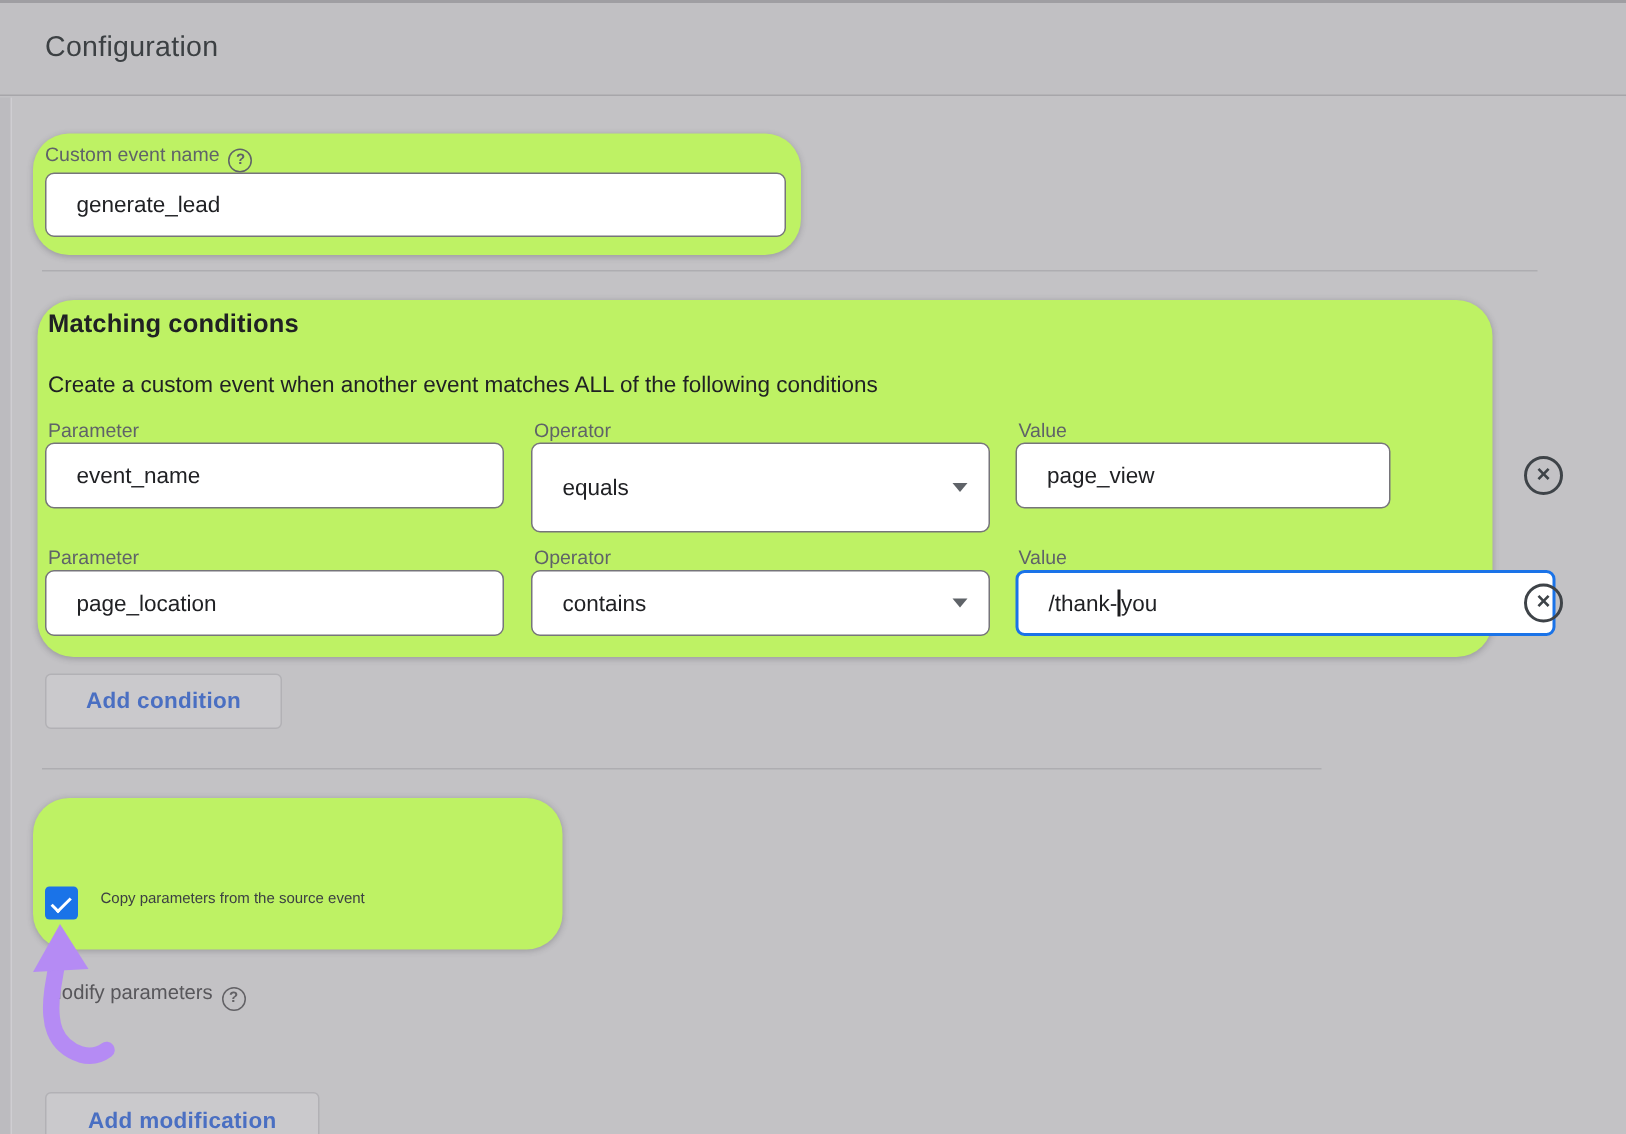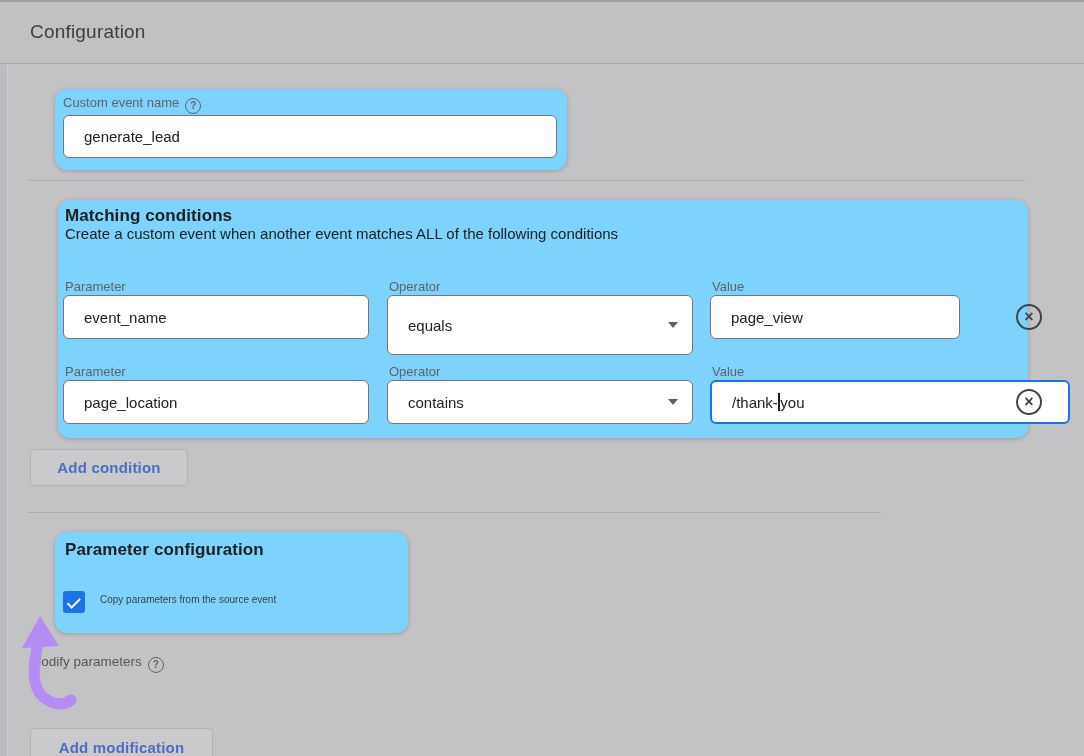--- a/index.html
+++ b/index.html
@@ -5,21 +5,21 @@
   html,body{margin:0;padding:0;background:#8e8d91;}
   .canvas{
     position:relative;width:1084px;height:756px;overflow:hidden;
     background:#c3c2c5;font-family:"Liberation Sans",sans-serif;
     border-top:2px solid #9f9ea2;box-sizing:border-box;
   }
   .header{position:absolute;left:0;top:0;width:100%;height:62px;
     background:#c1c0c3;border-bottom:1px solid #a7a6aa;box-sizing:border-box;}
   .header-title{position:absolute;left:30px;top:19px;font-size:19px;color:#3c4043;letter-spacing:.2px;}
   .left-strip{position:absolute;left:0;top:63px;bottom:0;width:7px;background:#bcbbbf;border-right:1px solid #cfced2;}
-  .card{position:absolute;background:#7dd3fc;border-radius:12px;box-shadow:0 1px 4px rgba(50,50,60,.28);margin-left:33px;}
+  .card{position:absolute;background:#bef264;border-radius:24px;box-shadow:0 1px 4px rgba(50,50,60,.28);}
   .field-label{position:absolute;font-size:13px;color:#5f6368;white-space:nowrap;}
   .input{position:absolute;background:#fff;border:1px solid #76757a;border-radius:6px;
     box-sizing:border-box;display:flex;align-items:center;padding:0 14px 0 20px;
     font-size:15px;color:#202124;}
   .input.focused{border:2px solid #1a73e8;}
   .caret-bar{display:inline-block;width:1.5px;height:18px;background:#1b1b1d;margin:0 .5px;vertical-align:middle;}
   .select-caret{width:0;height:0;border-left:5px solid transparent;border-right:5px solid transparent;
     border-top:6px solid #5f6368;margin-left:auto;}
   .help-icon{display:inline-block;width:14px;height:14px;border:1.5px solid #5f6368;border-radius:50%;
     font-size:10px;line-height:14px;text-align:center;color:#5f6368;box-sizing:content-box;
@@ -58,21 +58,21 @@
     </div>
     <div class="input" style="left:8px;top:26px;width:494px;height:43px;">
       <span>generate_lead</span>
     </div>
   </div>
 
   <div class="divider" style="left:28px;top:178px;width:997px;"></div>
 
   <div class="card" style="left:25px;top:198px;width:970px;height:238px;">
     <div class="section-title" style="left:7px;top:6px;">Matching conditions</div>
-    <div class="desc" style="left:7px;top:25px;text-align:center;">Create a custom event when another event matches ALL of the following conditions</div>
+    <div class="desc" style="left:7px;top:48px;text-align:center;">Create a custom event when another event matches ALL of the following conditions</div>
 
     <div class="field-label" style="left:7px;top:79px;">Parameter</div>
     <div class="input" style="left:5px;top:95px;width:306px;height:44px;">
       <span>event_name</span>
     </div>
     <div class="field-label" style="left:331px;top:79px;">Operator</div>
     <div class="input" style="left:329px;top:95px;width:306px;height:60px;">
       <span>equals</span>
       <span class="select-caret"></span>
     </div>
@@ -105,21 +105,20 @@
     <span class="close-x">×</span>
   </div>
 
   <div class="ghost-btn" style="left:30px;top:447px;width:158px;height:37px;">
     <span>Add condition</span>
   </div>
 
   <div class="divider" style="left:28px;top:510px;width:853px;"></div>
 
   <div class="card" style="left:22px;top:530px;width:353px;height:101px;">
-    <div class="section-title" style="left:10px;top:8px;">Parameter configuration</div>
     <div class="checkbox" style="left:8px;top:59px;">
       <span class="checkmark"></span>
     </div>
     <div class="copy-label" style="left:45px;top:62px;">Copy parameters from the source event</div>
   </div>
 
   <div class="dim-label" style="left:30px;top:652px;">
     <span>Modify parameters</span><span class="help-icon dim">?</span>
   </div>
 

